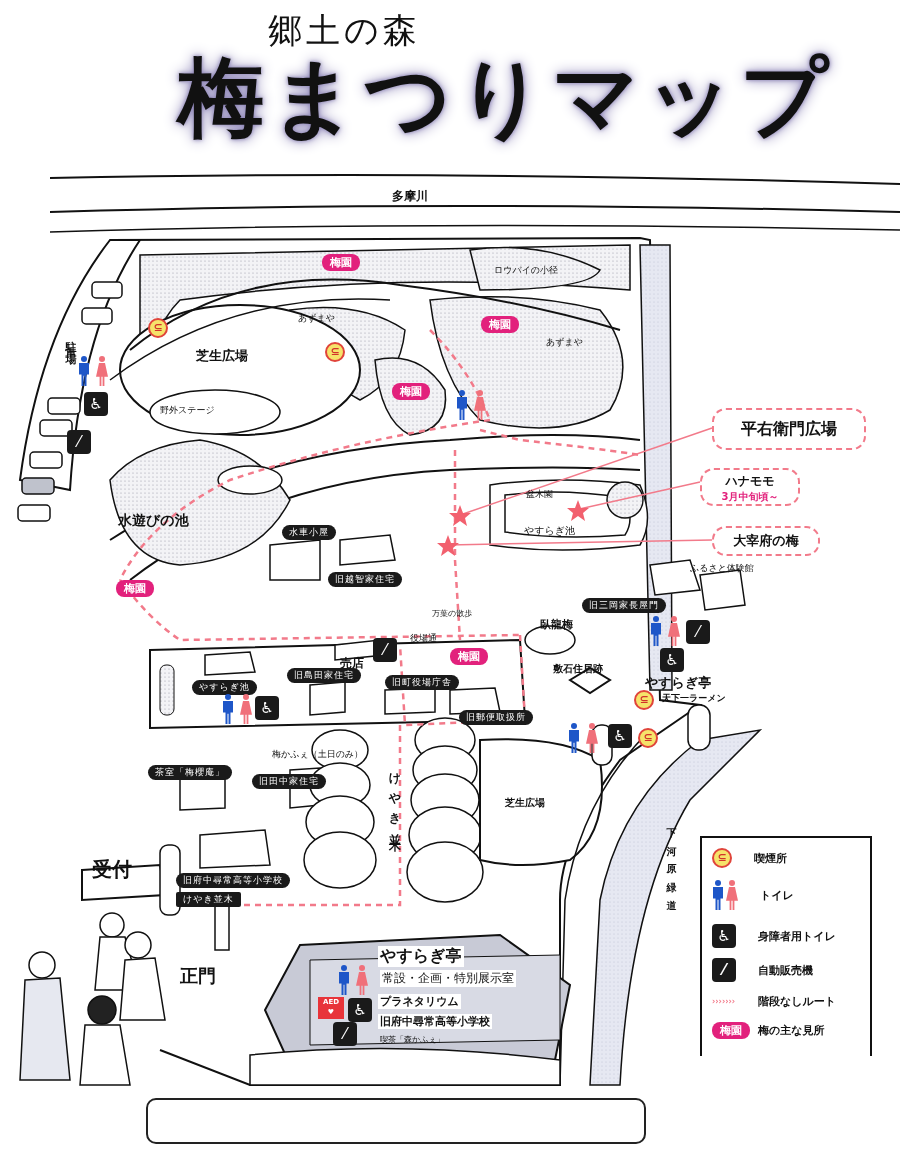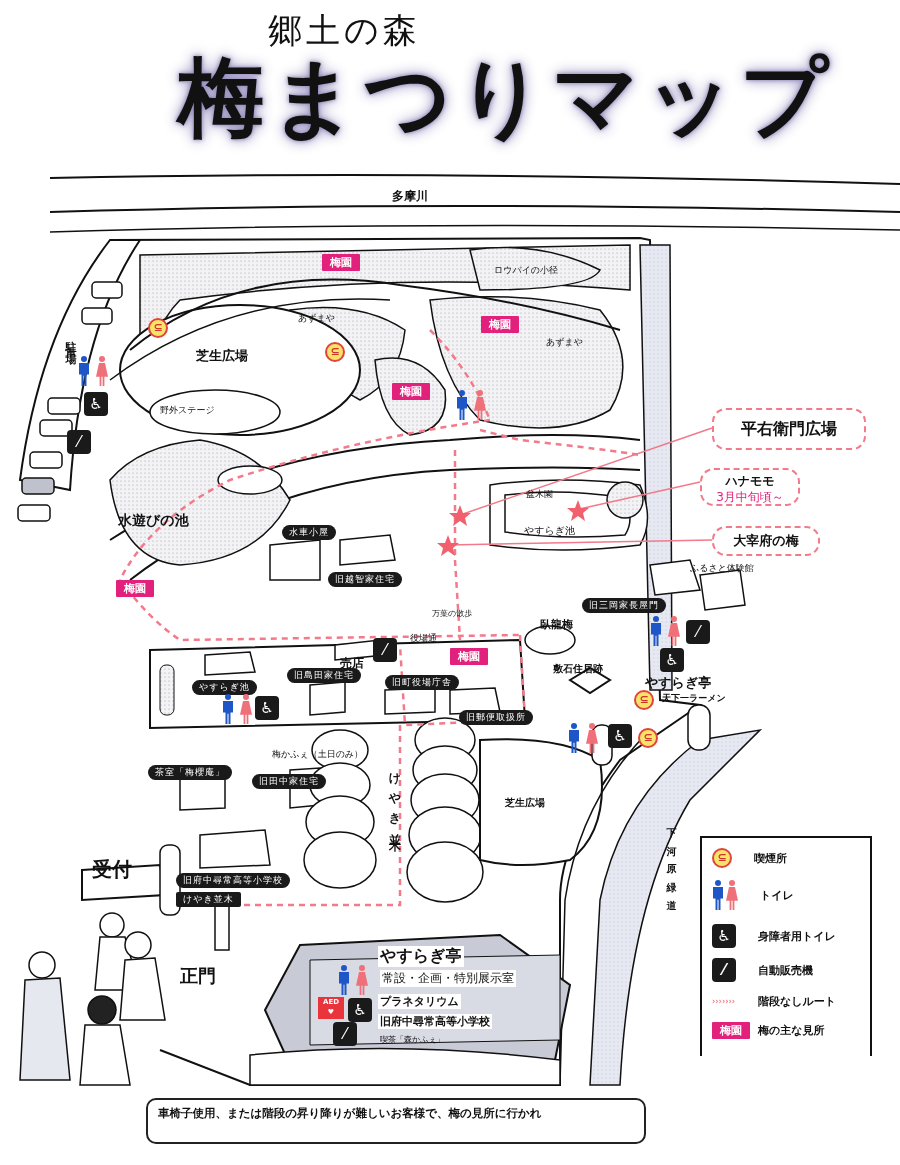--- a/index.html
+++ b/index.html
@@ -4,21 +4,21 @@
 <style>
   html,body{margin:0;padding:0;background:#fff;}
   body{width:900px;height:1165px;position:relative;overflow:hidden;font-family:"DejaVu Sans",sans-serif;color:#111;}
   .abs{position:absolute;}
   svg.map{position:absolute;left:0;top:0;}
   .title-sub{left:268px;top:8px;font-family:"DejaVu Serif",serif;font-size:34px;letter-spacing:4px;}
   .title-main{left:178px;top:40px;font-family:"DejaVu Serif",serif;font-size:86px;font-weight:bold;letter-spacing:6px;text-shadow:0 0 14px #8e86b8,0 0 4px #7a70a8;}
   .lbl{position:absolute;font-size:11px;white-space:nowrap;}
   .lbl.b{font-weight:bold;}
   .tag{position:absolute;background:#1a1a1a;color:#fff;font-size:9px;padding:1px 7px;border-radius:9px;white-space:nowrap;letter-spacing:1px;}
-  .ume{position:absolute;background:#e2217c;color:#fff;font-size:11px;font-weight:bold;padding:1px 8px;border-radius:1px;white-space:nowrap;}
+  .ume{position:absolute;background:#e2217c;color:#fff;font-size:11px;font-weight:bold;padding:1px 8px;border-radius:8px;white-space:nowrap;}
   .callout{position:absolute;border:2px dashed #f27a8a;border-radius:14px;background:#fff;text-align:center;font-weight:bold;}
   .smoke{position:absolute;width:20px;height:20px;border-radius:50%;background:#f6e36a;border:2px solid #e0443a;box-sizing:border-box;color:#d2332a;font-size:11px;font-weight:bold;text-align:center;line-height:16px;}
   .wc{position:absolute;display:flex;gap:6px;}
   .man,.woman{width:12px;height:30px;position:relative;}
   .man::before,.woman::before{content:"";position:absolute;left:3px;top:0;width:6px;height:6px;border-radius:50%;}
   .man::after{content:"";position:absolute;left:1px;top:7px;width:10px;height:23px;background:#1e56c8;clip-path:polygon(0 0,100% 0,100% 50%,75% 50%,75% 100%,55% 100%,55% 55%,45% 55%,45% 100%,25% 100%,25% 50%,0 50%);}
   .man::before{background:#1e56c8;}
   .woman::before{background:#f0707a;}
   .woman::after{content:"";position:absolute;left:0;top:7px;width:12px;height:23px;background:#f0707a;clip-path:polygon(25% 0,75% 0,100% 60%,70% 60%,70% 100%,55% 100%,55% 60%,45% 60%,45% 100%,30% 100%,30% 60%,0 60%);}
   .sq{position:absolute;width:24px;height:24px;background:#1a1a1a;border-radius:4px;color:#fff;font-size:15px;text-align:center;line-height:24px;}
@@ -210,21 +210,21 @@
 <div class="ume" style="left:481px;top:316px;">梅園</div>
 <div class="ume" style="left:392px;top:383px;">梅園</div>
 <div class="ume" style="left:116px;top:580px;">梅園</div>
 <div class="ume" style="left:450px;top:648px;">梅園</div>
 
 <div class="callout" style="left:712px;top:408px;width:150px;height:38px;line-height:38px;font-size:16px;">
   <span>平右衛門広場</span>
 </div>
 <div class="callout" style="left:700px;top:468px;width:100px;height:38px;font-size:12px;line-height:16px;padding-top:3px;box-sizing:border-box;">
   <div>ハナモモ</div>
-  <div style="color:#e2217c;font-size:12px;font-weight:normal;">3月中旬頃～</div>
+  <div style="color:#e2217c;font-size:10px;font-weight:bold;">3月中旬頃～</div>
 </div>
 <div class="callout" style="left:712px;top:526px;width:104px;height:26px;line-height:26px;font-size:13px;text-align:center;">
   <span>大宰府の梅</span>
 </div>
 
 <div class="smoke" style="left:148px;top:318px;">⊆</div>
 <div class="smoke" style="left:325px;top:342px;">⊆</div>
 <div class="smoke" style="left:634px;top:690px;">⊆</div>
 <div class="smoke" style="left:638px;top:728px;">⊆</div>
 
@@ -296,14 +296,13 @@
     <span class="route-dots" style="width:24px;">›››››››</span>
     <span>階段なしルート</span>
   </div>
   <div class="row" style="top:184px;gap:8px;">
     <span class="ume" style="position:relative;">梅園</span>
     <span>梅の主な見所</span>
   </div>
 </div>
 
 <div class="abs note">
-  <div>車椅子使用、または階段の昇り降りが難しいお客様で、梅の見所に行かれ</div>
 </div>
 
 </body></html>

